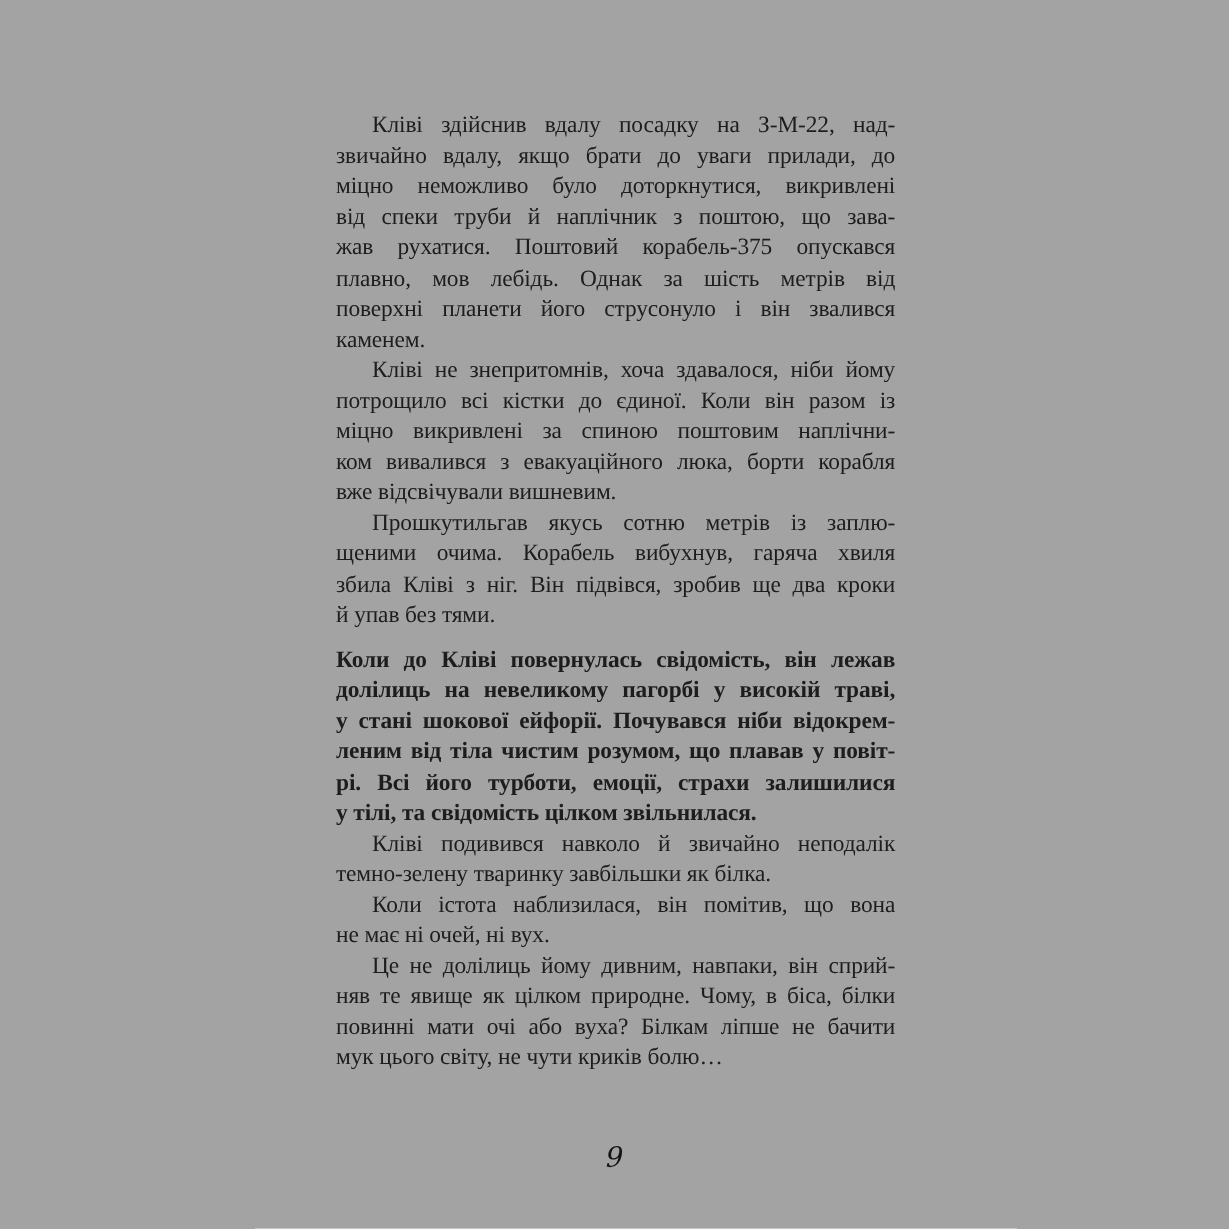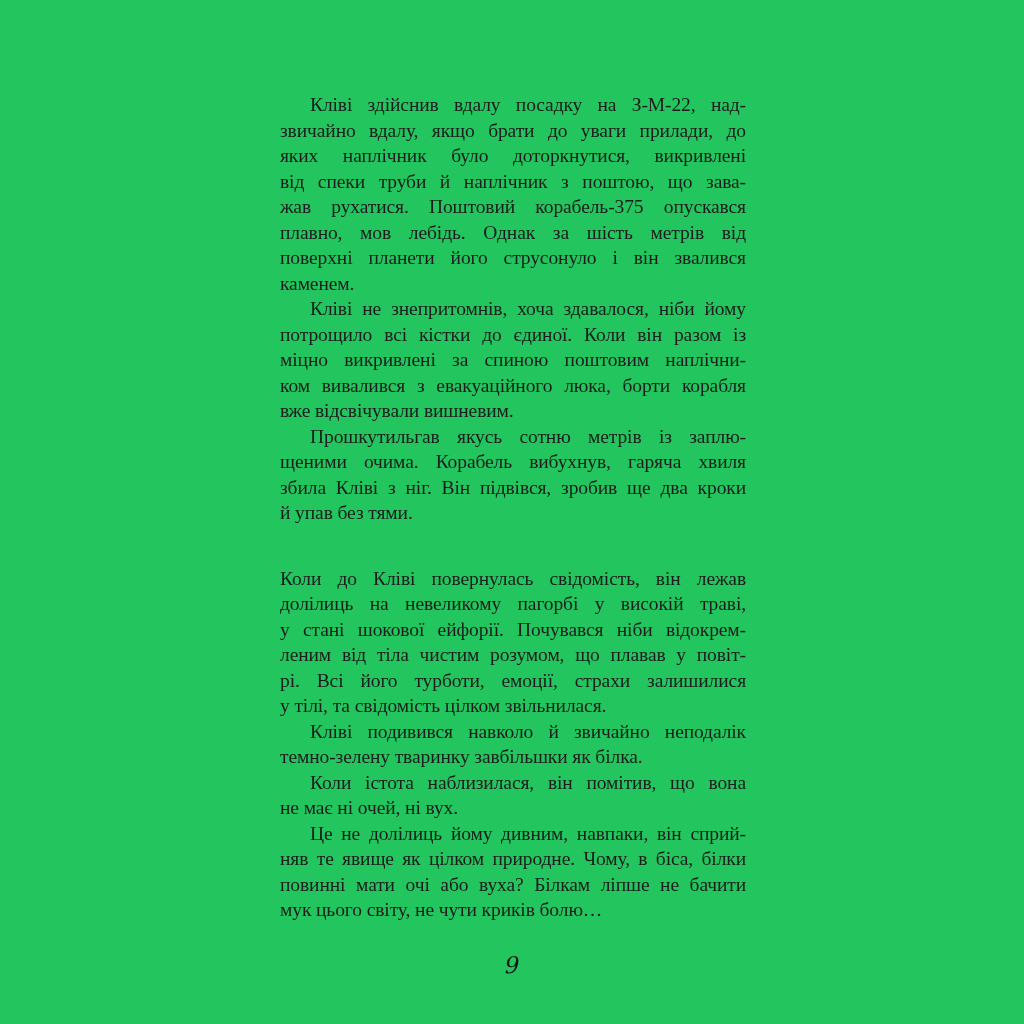--- a/index.html
+++ b/index.html
@@ -7,35 +7,35 @@
     padding: 0;
     background: #ffffff;
     width: 1024px;
     height: 1024px;
     overflow: hidden;
   }
   .book-page {
     position: relative;
     width: 1024px;
     height: 1024px;
-    background: #22c55e;
+    background: #a3a3a3;
     font-family: "Liberation Serif", "DejaVu Serif", serif;
     color: #1d1d1d;
   }
   .text-block {
     position: absolute;
     left: 280px;
     top: 92px;
     width: 466px;
     font-size: 19.5px;
     line-height: 25.5px;
     letter-spacing: -0.1px;
   }
   .paragraph { margin: 0; }
-  .paragraph.section-start { margin-top: 40px; }
+  .paragraph.section-start { margin-top: 12px; font-weight: bold; }
   .line {
     text-align: justify;
     text-align-last: justify;
     white-space: normal;
   }
   .line.last { text-align-last: left; }
   .line.indent { text-indent: 30px; }
   .page-number {
     position: absolute;
     left: 0;
@@ -53,21 +53,21 @@
   }
 </style>
 </head>
 <body>
 
 <div class="book-page">
   <div class="text-block">
       <div class="paragraph">
         <div class="line indent">Кліві здійснив вдалу посадку на З-М-22, над-</div>
         <div class="line">звичайно вдалу, якщо брати до уваги прилади, до</div>
-        <div class="line">яких наплічник було доторкнутися, викривлені</div>
+        <div class="line">міцно неможливо було доторкнутися, викривлені</div>
         <div class="line">від спеки труби й наплічник з поштою, що зава-</div>
         <div class="line">жав рухатися. Поштовий корабель-375 опускався</div>
         <div class="line">плавно, мов лебідь. Однак за шість метрів від</div>
         <div class="line">поверхні планети його струсонуло і він звалився</div>
         <div class="line last">каменем.</div>
       </div>
       <div class="paragraph">
         <div class="line indent">Кліві не знепритомнів, хоча здавалося, ніби йому</div>
         <div class="line">потрощило всі кістки до єдиної. Коли він разом із</div>
         <div class="line">міцно викривлені за спиною поштовим наплічни-</div>

